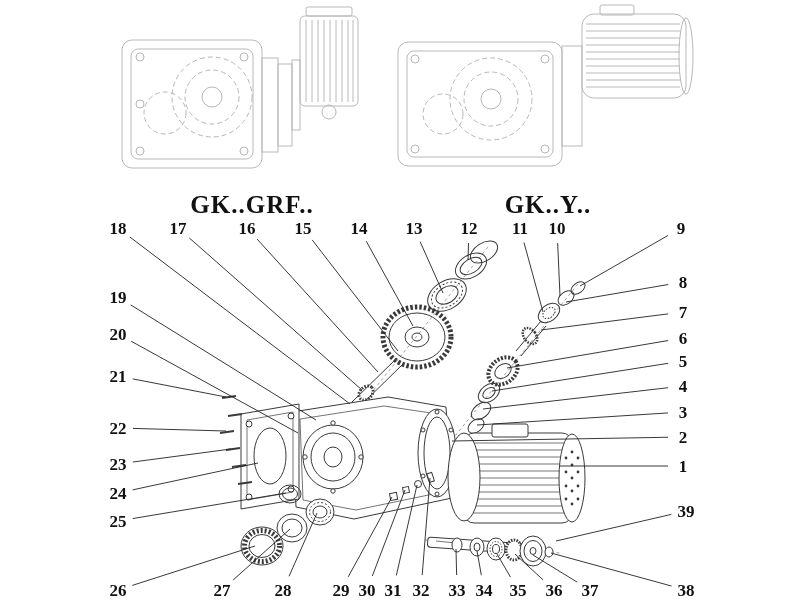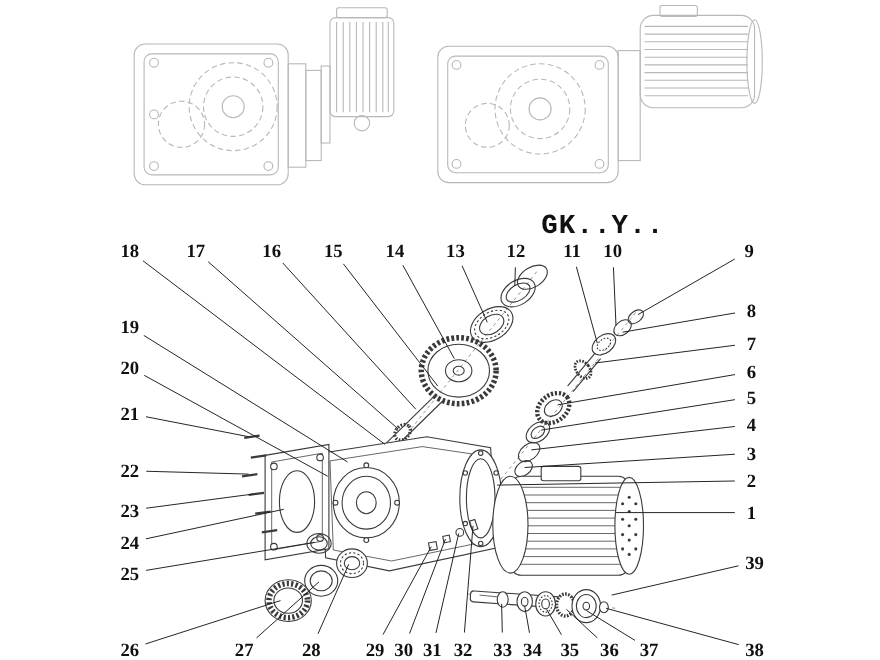--- a/index.html
+++ b/index.html
@@ -16,21 +16,21 @@
     position: absolute;
     transform: translateX(-50%);
     font-family: "Liberation Serif", serif;
     font-size: 25px;
     font-weight: bold;
     letter-spacing: 1px;
     color: #111;
     white-space: nowrap;
   }
   .title-left  { left: 252px; top: 191px; }
-  .title-right { left: 548px; top: 191px; font-family: Liberation Mono, monospace; }
+  .title-right { left: 548px; top: 191px; }
   .leader { stroke: #222; stroke-width: 0.9; }
   .callout {
     font-family: "Liberation Serif", serif;
     font-size: 17px;
     font-weight: 600;
     fill: #111;
     text-anchor: middle;
   }
 </style>
 </head>
@@ -324,14 +324,15 @@
       <line x1="481.3500390580934" y1="575.2359318950918" x2="477" y2="551" class="leader"></line>
       <text x="484" y="596" class="callout">34</text>
       <line x1="510.4419346171387" y1="577.0433164865235" x2="497" y2="554" class="leader"></line>
       <text x="518" y="596" class="callout">35</text>
       <line x1="542.9779483305877" y1="579.825798459004" x2="515" y2="554" class="leader"></line>
       <text x="554" y="596" class="callout">36</text>
       <line x1="577.2174316142127" y1="582.1510544999552" x2="533" y2="555" class="leader"></line>
       <text x="590" y="596" class="callout">37</text>
     </svg>
 
+  <div class="model-title title-left">GK..GRF..</div>
   <div class="model-title title-right">GK..Y..</div>
 </div>
 
 </body></html>

